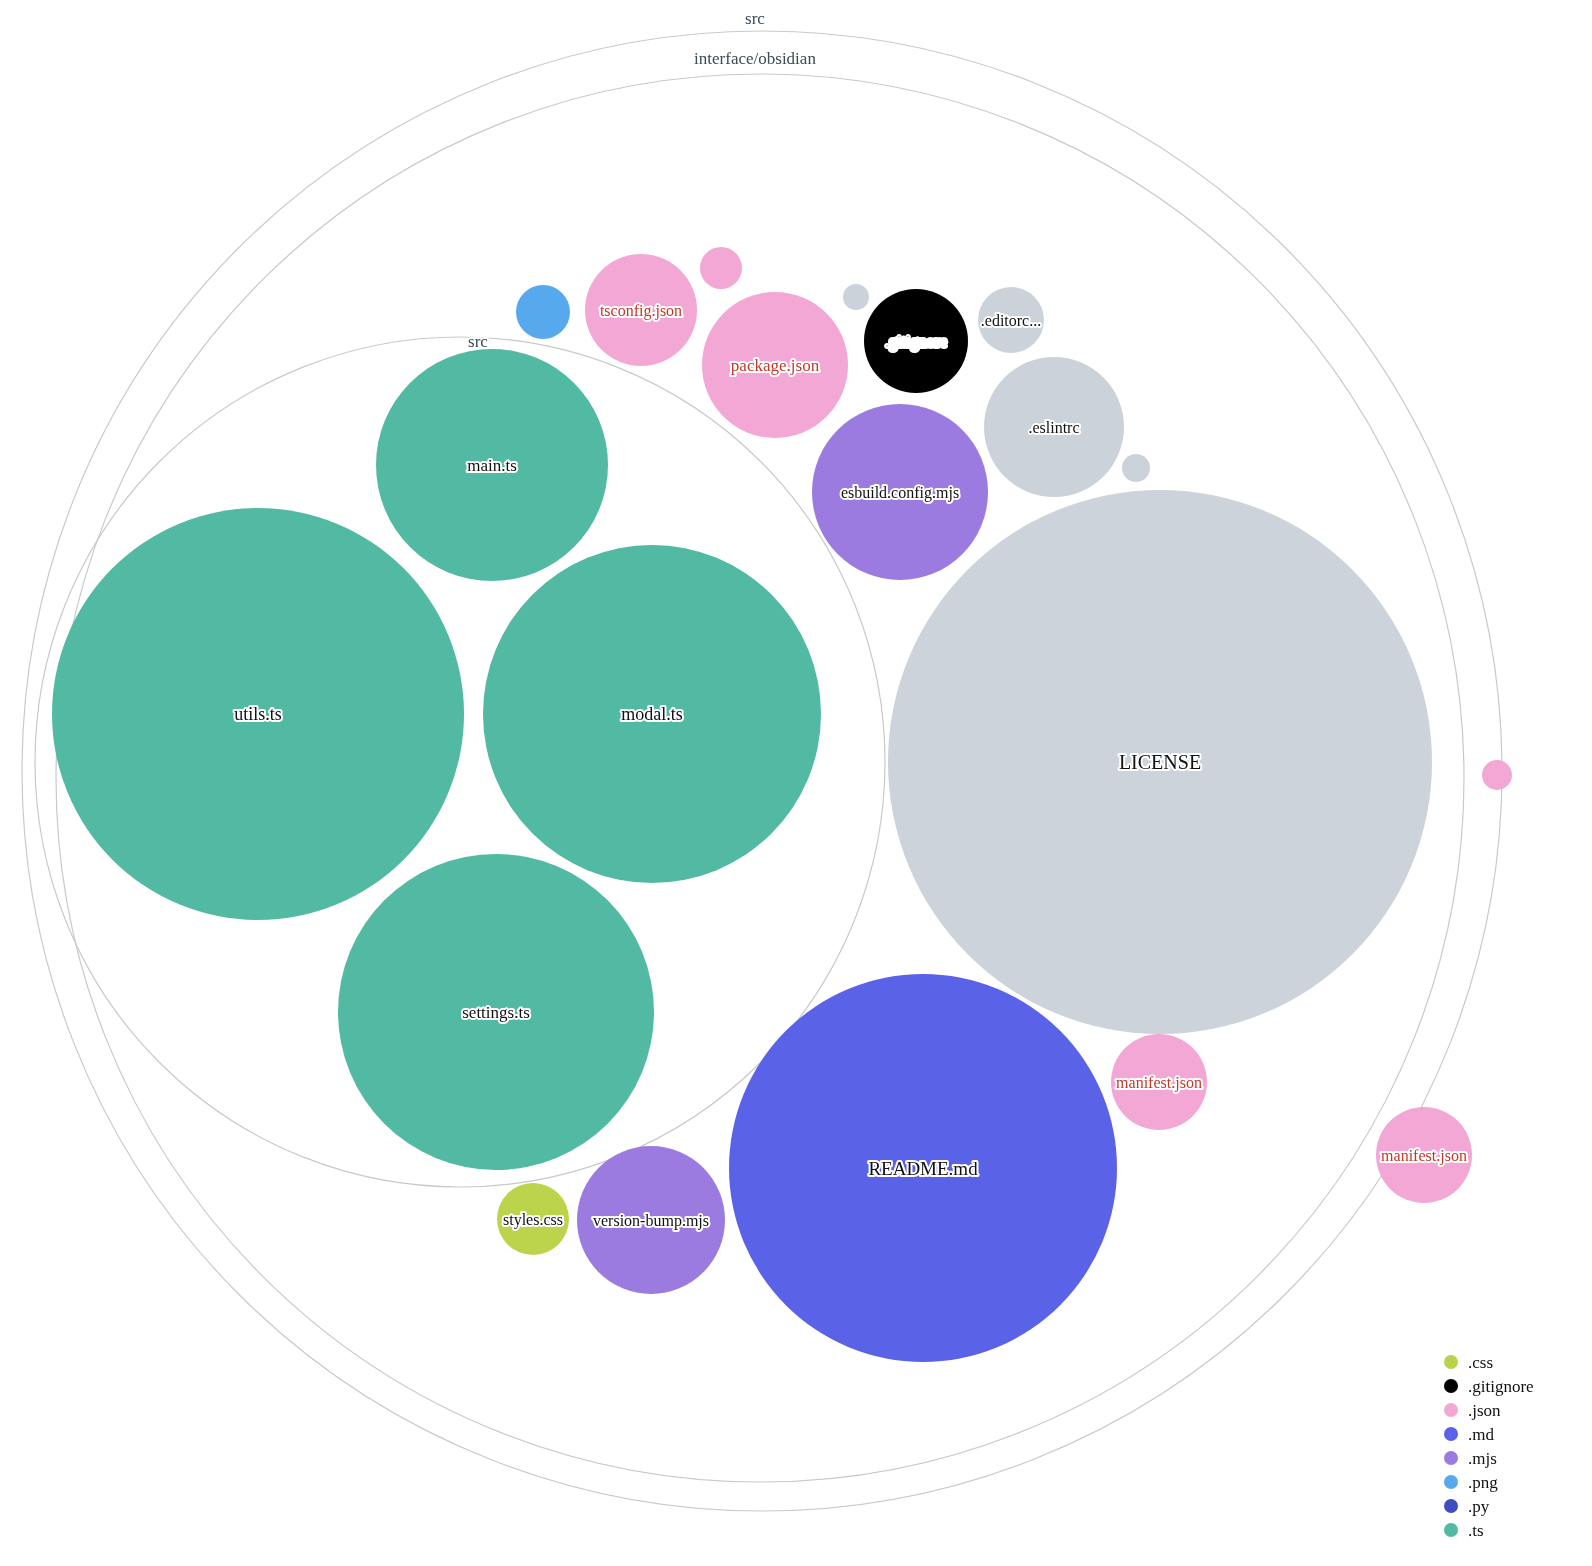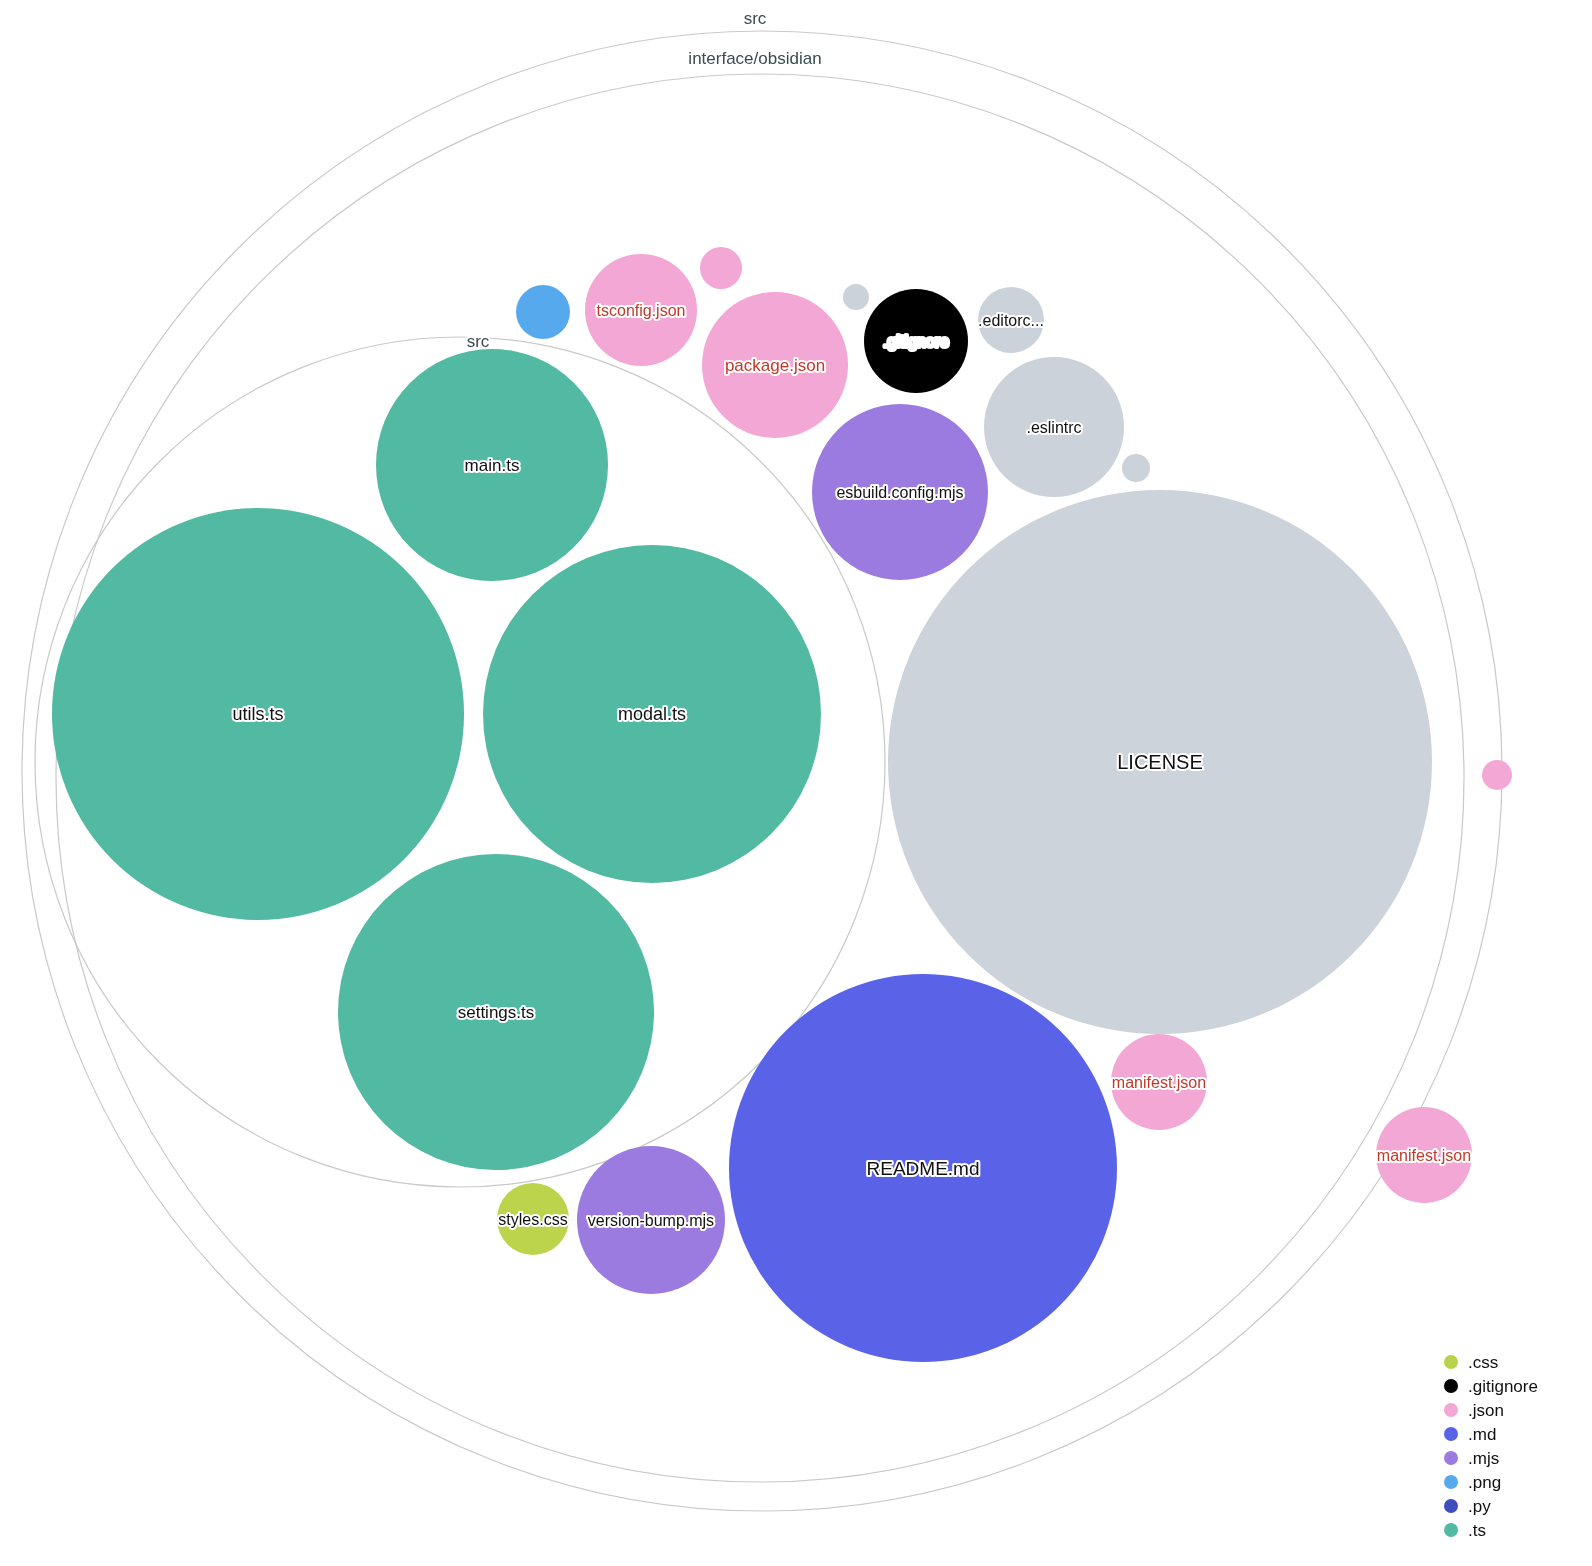--- a/index.html
+++ b/index.html
@@ -7,20 +7,21 @@
     padding: 0;
     background: #ffffff;
     font-family: "Liberation Sans", sans-serif;
   }
   .stage {
     position: relative;
     width: 1557px;
     height: 1566px;
     background: #ffffff;
     overflow: hidden;
+    font-family: Liberation Serif, serif;
   }
   svg { display: block; }
   .container-circle {
     fill: none;
     stroke: #c9c9c9;
     stroke-width: 1.2;
   }
   .container-label {
     font-size: 17px;
     fill: #3b4a54;

